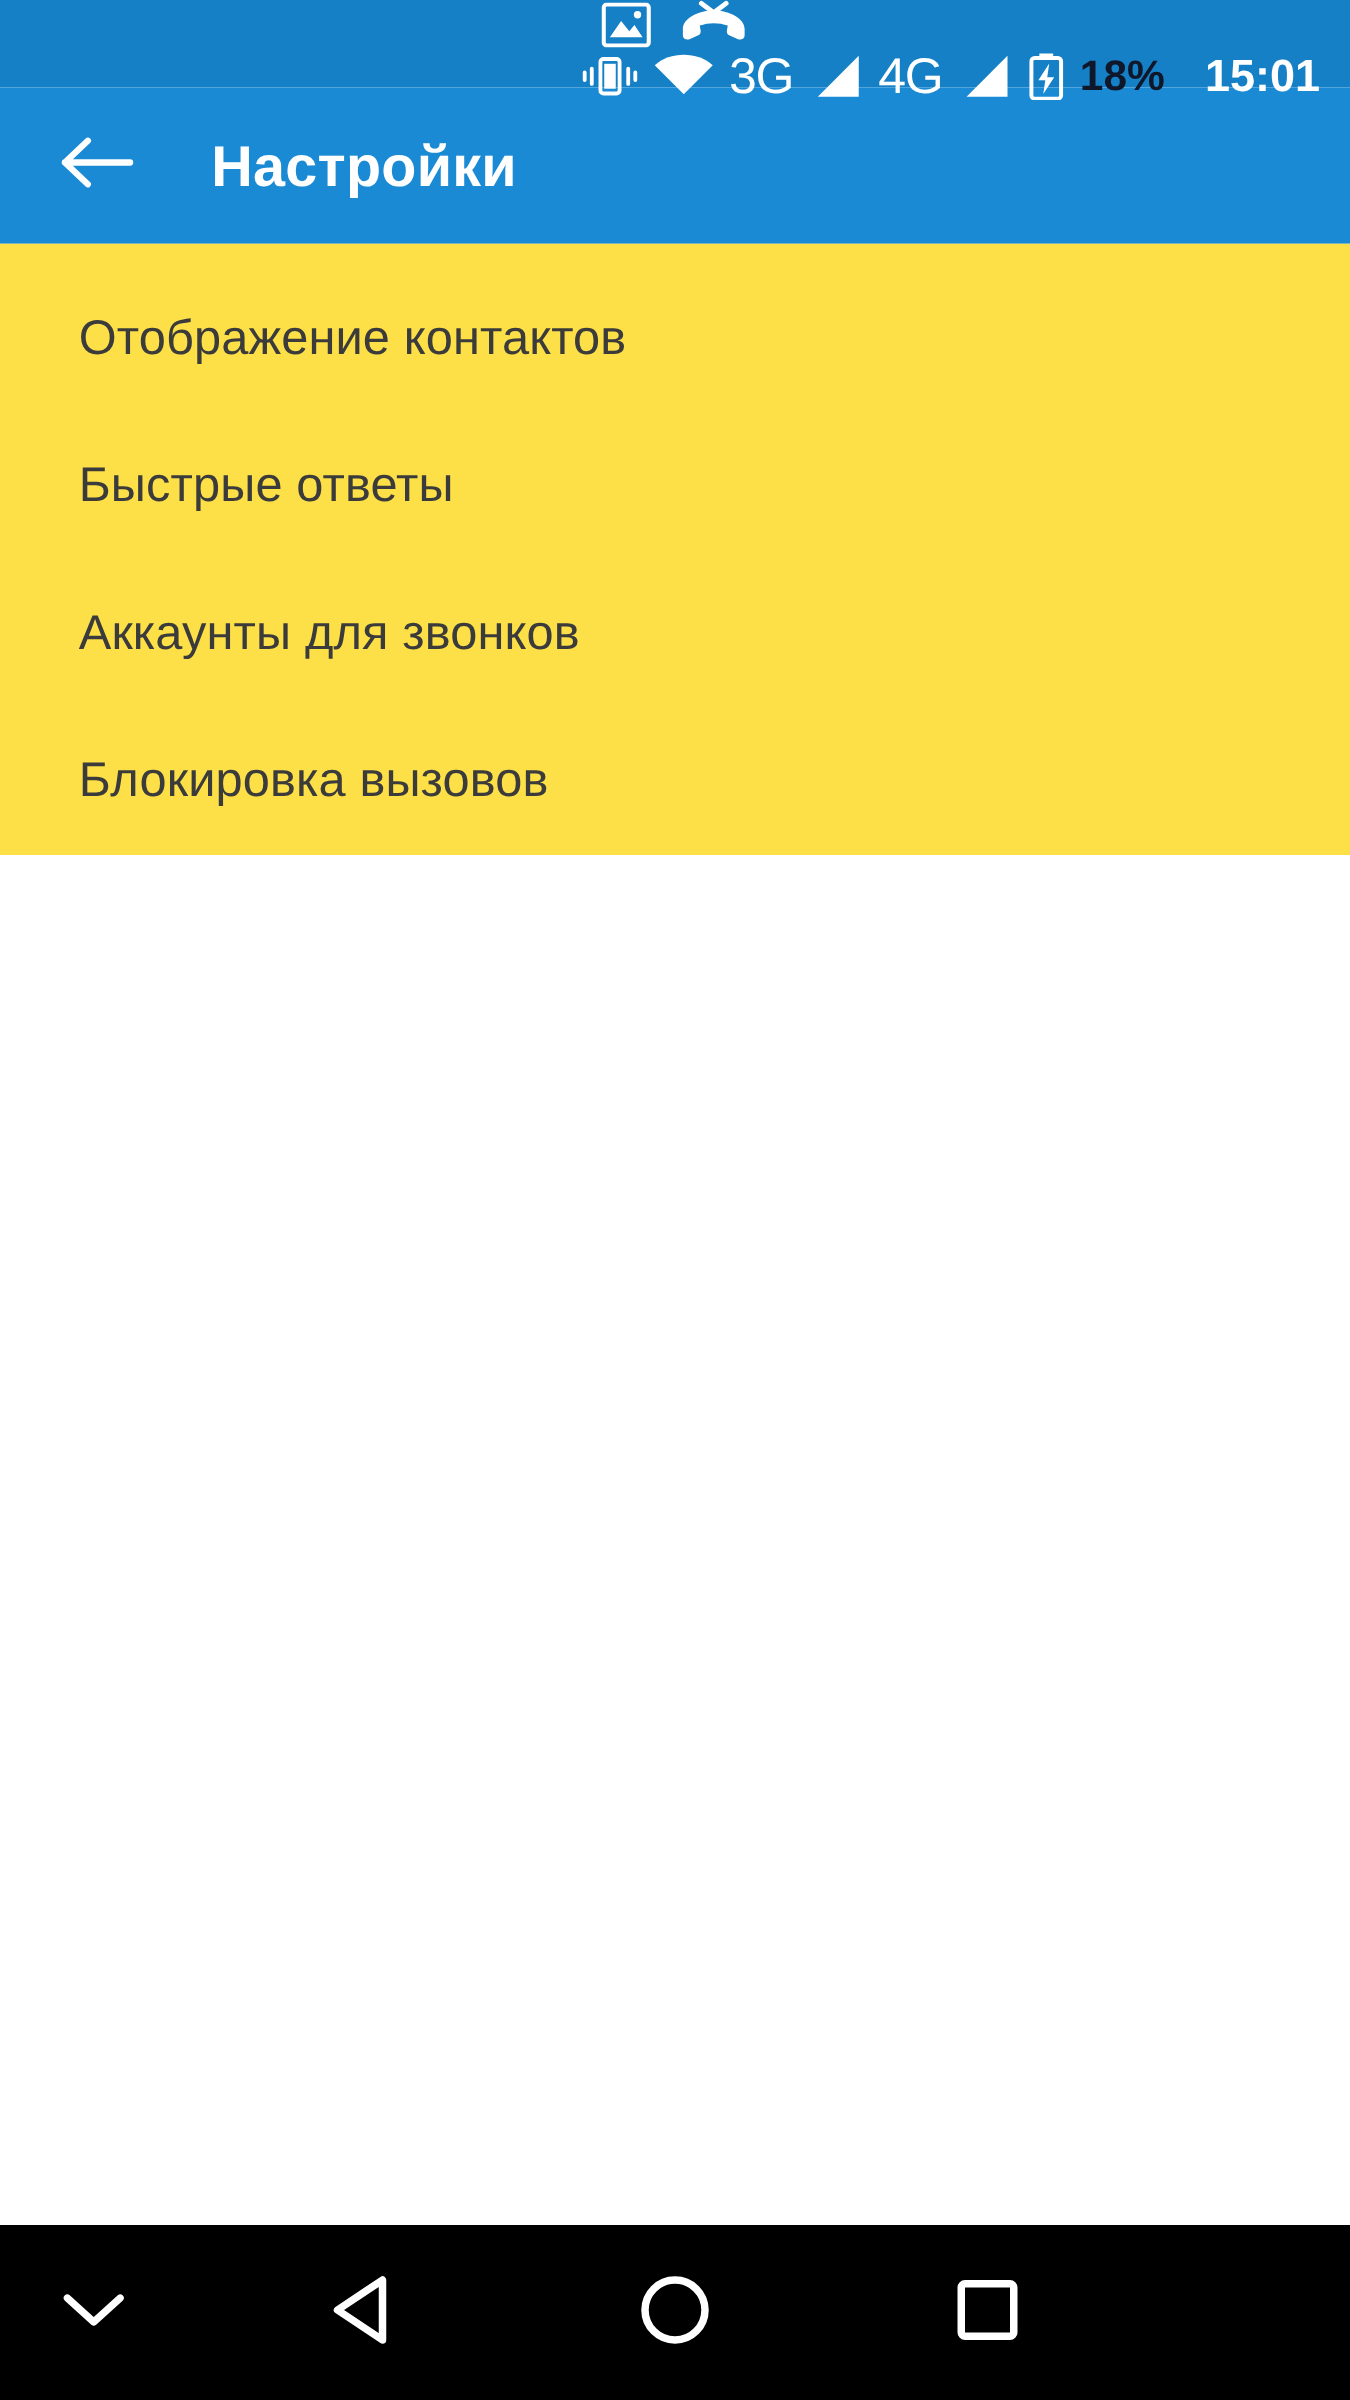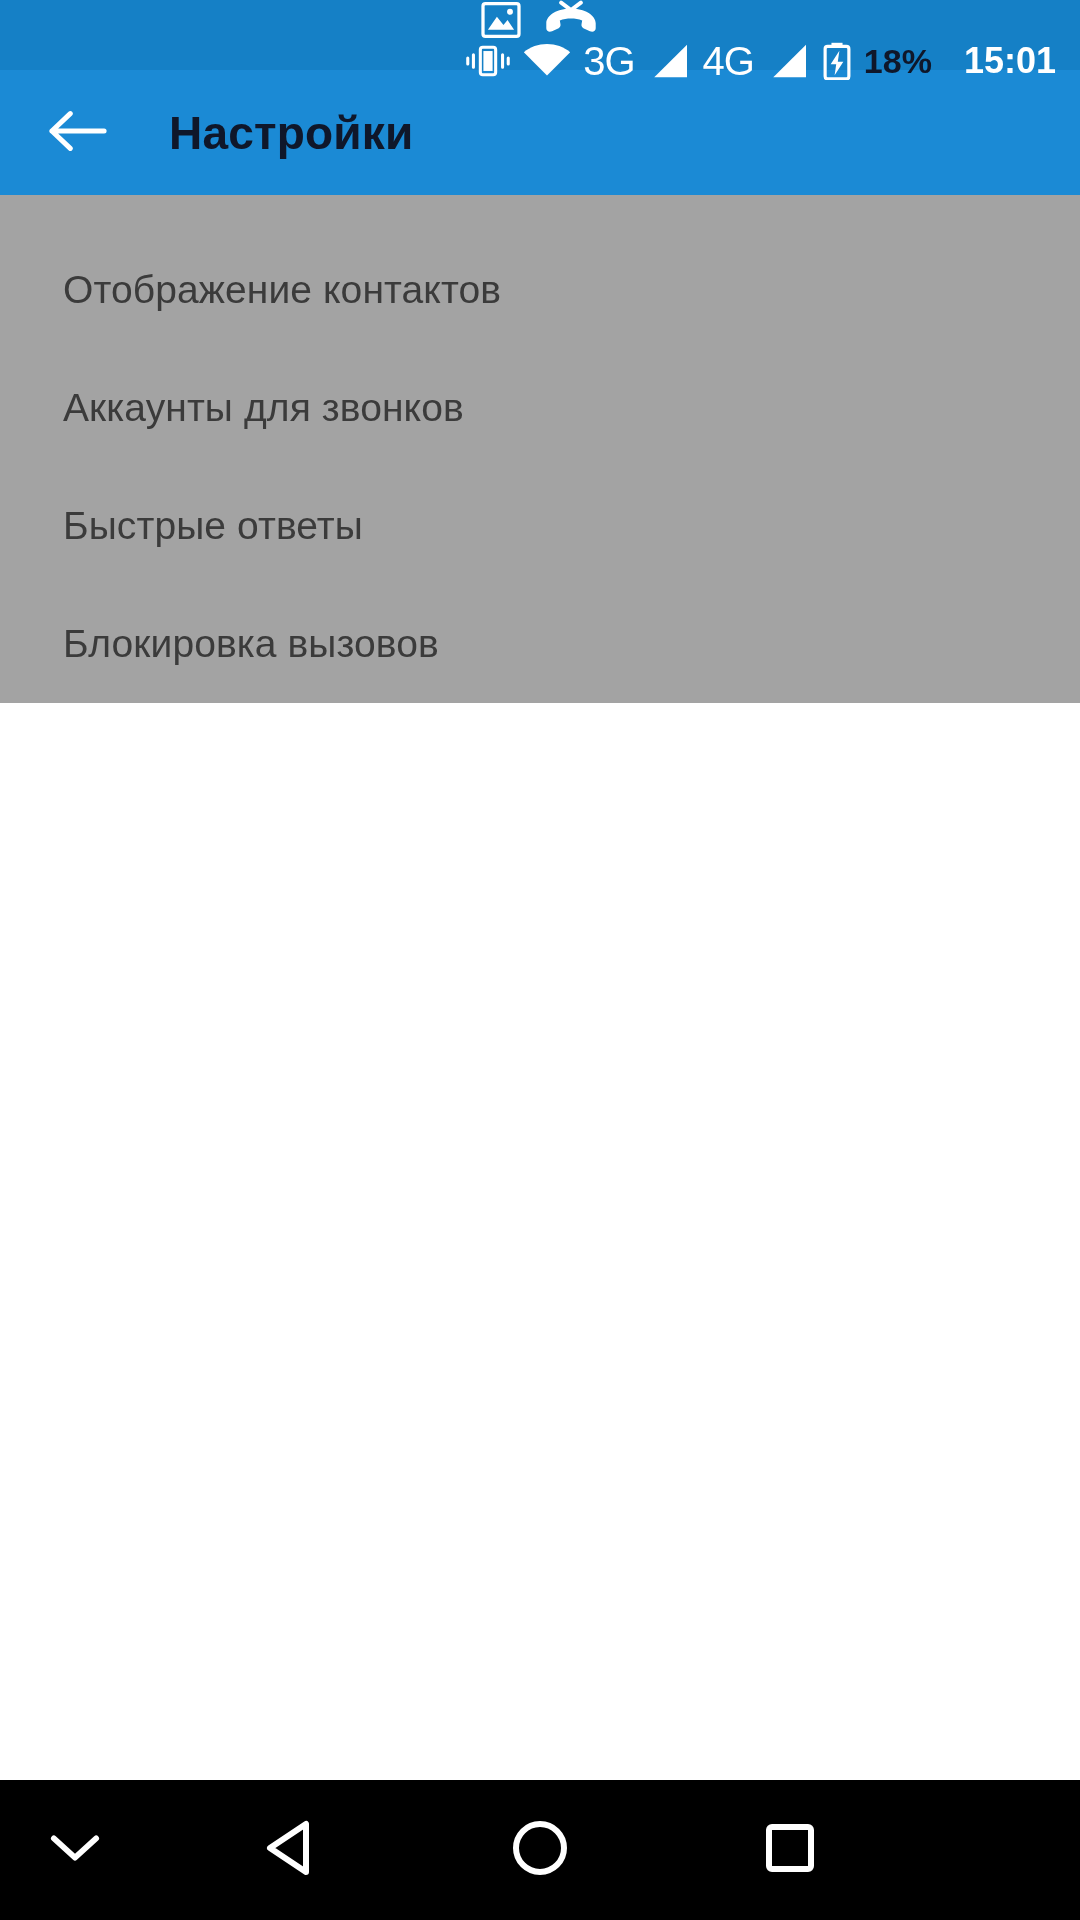--- a/index.html
+++ b/index.html
@@ -74,31 +74,31 @@
   }
   .back-btn {
     width: 72px;
     height: 72px;
     display: flex;
     align-items: center;
     justify-content: center;
     cursor: pointer;
   }
   .app-title {
-    color: #0f172a;
+    color: #ffffff;
     font-size: 46px;
     font-weight: 700;
     margin-left: 55px;
     letter-spacing: 0.2px;
   }
 
   
   .settings-list {
-    background: #a3a3a3;
-    padding-top: 36px;
+    background: #fde047;
+    padding-top: 17px;
   }
   .settings-item {
     height: 118px;
     display: flex;
     align-items: center;
     padding-left: 63px;
     box-sizing: border-box;
     cursor: pointer;
   }
   .settings-item-label {
@@ -197,24 +197,24 @@
     </span>
   </div>
   <div class="app-title">Настройки</div>
 </div>
 
 <div class="settings-list">
   <div class="settings-item">
     <span class="settings-item-label">Отображение контактов</span>
   </div>
   <div class="settings-item">
+    <span class="settings-item-label">Быстрые ответы</span>
+  </div>
+  <div class="settings-item">
     <span class="settings-item-label">Аккаунты для звонков</span>
-  </div>
-  <div class="settings-item">
-    <span class="settings-item-label">Быстрые ответы</span>
   </div>
   <div class="settings-item">
     <span class="settings-item-label">Блокировка вызовов</span>
   </div>
 </div>
 
 <div class="nav-bar">
   <div class="nav-btn nav-hide">
     <span>
       <svg width="50" height="32" viewBox="0 0 26 16">

